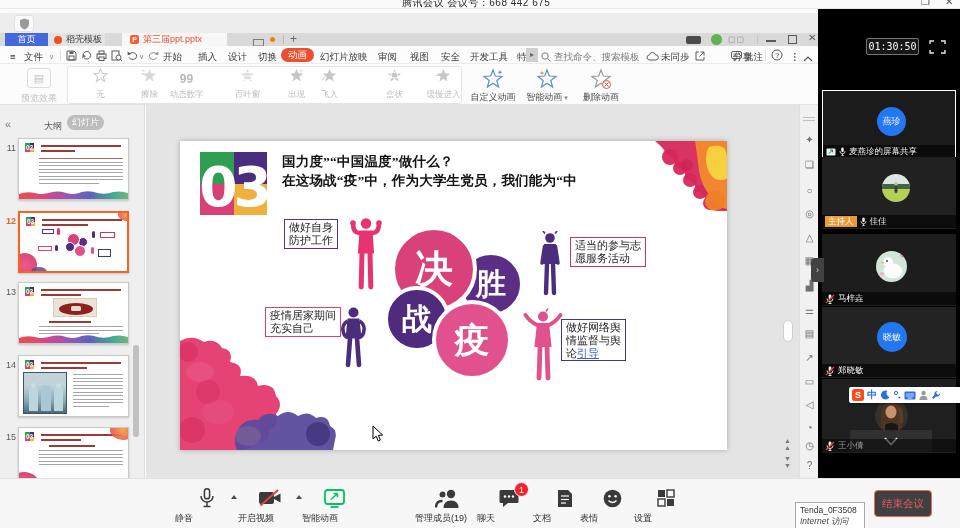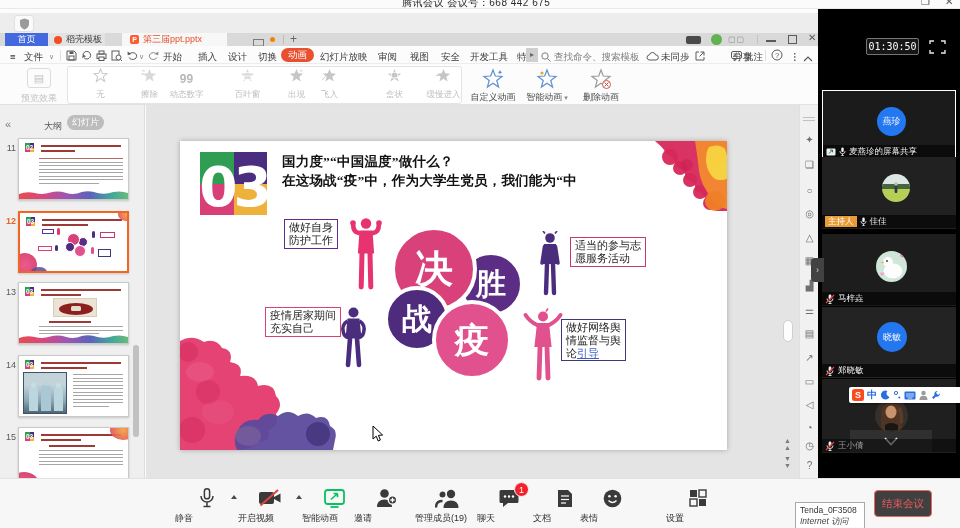--- a/index.html
+++ b/index.html
@@ -804,31 +804,20 @@
     <div class="bico">
       <svg width="21" height="19" viewBox="0 0 21 19">
           <rect x="1" y="1" width="19" height="14" rx="2.5" fill="none" stroke="#07c160" stroke-width="1.8"></rect>
           <path d="M7 10.5 L13.5 4.5 M13.5 4.5 H9.5 M13.5 4.5 V8.3" stroke="#07c160" stroke-width="1.6" fill="none"></path>
           <line x1="6.5" y1="18" x2="14.5" y2="18" stroke="#07c160" stroke-width="1.8"></line>
         </svg>
     </div>
     <div class="blabel">智能动画</div>
   </div>
 
-  <div class="bbtn" style="left:354px;">
-    <div class="bico">
-      <svg width="21" height="20" viewBox="0 0 21 20">
-          <circle cx="8.5" cy="5.5" r="4.3" fill="#3a3a3a"></circle>
-          <path d="M1 19 Q1 11.5 8.5 11.5 Q16 11.5 16 19 Z" fill="#3a3a3a"></path>
-          <circle cx="16.5" cy="12" r="4.2" fill="#3a3a3a" stroke="#f7f7f7" stroke-width="1.4"></circle>
-          <path d="M16.5 9.8 V14.2 M14.3 12 h4.4" stroke="#fff" stroke-width="1.3"></path>
-        </svg>
-    </div>
-    <div class="blabel">邀请</div>
-  </div>
 
   <div class="bbtn" style="left:415px;">
     <div class="bico">
       <svg width="25" height="19" viewBox="0 0 25 19">
           <circle cx="16" cy="5" r="4.2" fill="#3a3a3a"></circle>
           <path d="M8.5 19 Q8.5 11.5 16 11.5 Q23.5 11.5 23.5 19 Z" fill="#3a3a3a"></path>
           <circle cx="7.5" cy="5.5" r="3.6" fill="#3a3a3a" stroke="#f7f7f7" stroke-width="1.2"></circle>
           <path d="M1 18.5 Q1 12 7.5 12" fill="none" stroke="#3a3a3a" stroke-width="2.4"></path>
         </svg>
     </div>
@@ -867,21 +856,21 @@
       <svg width="19" height="19" viewBox="0 0 19 19">
           <circle cx="9.5" cy="9.5" r="8.8" fill="#3a3a3a"></circle>
           <circle cx="6.4" cy="7.2" r="1.3" fill="#f7f7f7"></circle>
           <circle cx="12.6" cy="7.2" r="1.3" fill="#f7f7f7"></circle>
           <path d="M5.5 11.5 Q9.5 15.5 13.5 11.5" stroke="#f7f7f7" stroke-width="1.4" fill="none"></path>
         </svg>
     </div>
     <div class="blabel">表情</div>
   </div>
 
-  <div class="bbtn" style="left:666px;">
+  <div class="bbtn" style="left:634px;">
     <div class="bico">
       <svg width="18" height="18" viewBox="0 0 18 18">
           <rect x="1" y="1" width="7" height="7" fill="#3a3a3a"></rect>
           <rect x="10" y="1" width="7" height="7" fill="none" stroke="#3a3a3a" stroke-width="1.4"></rect>
           <rect x="1" y="10" width="7" height="7" fill="none" stroke="#3a3a3a" stroke-width="1.4"></rect>
           <rect x="10" y="10" width="7" height="7" fill="#3a3a3a"></rect>
         </svg>
     </div>
     <div class="blabel">设置</div>
   </div>

